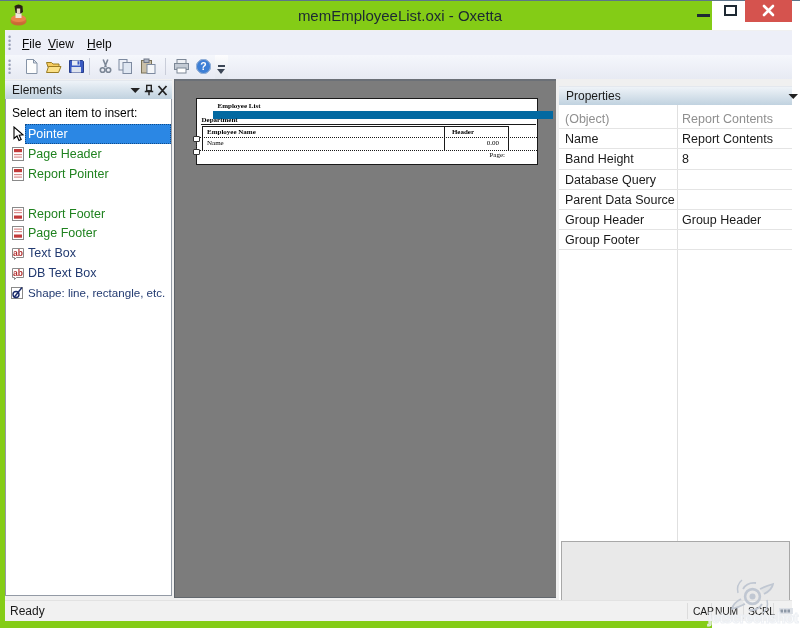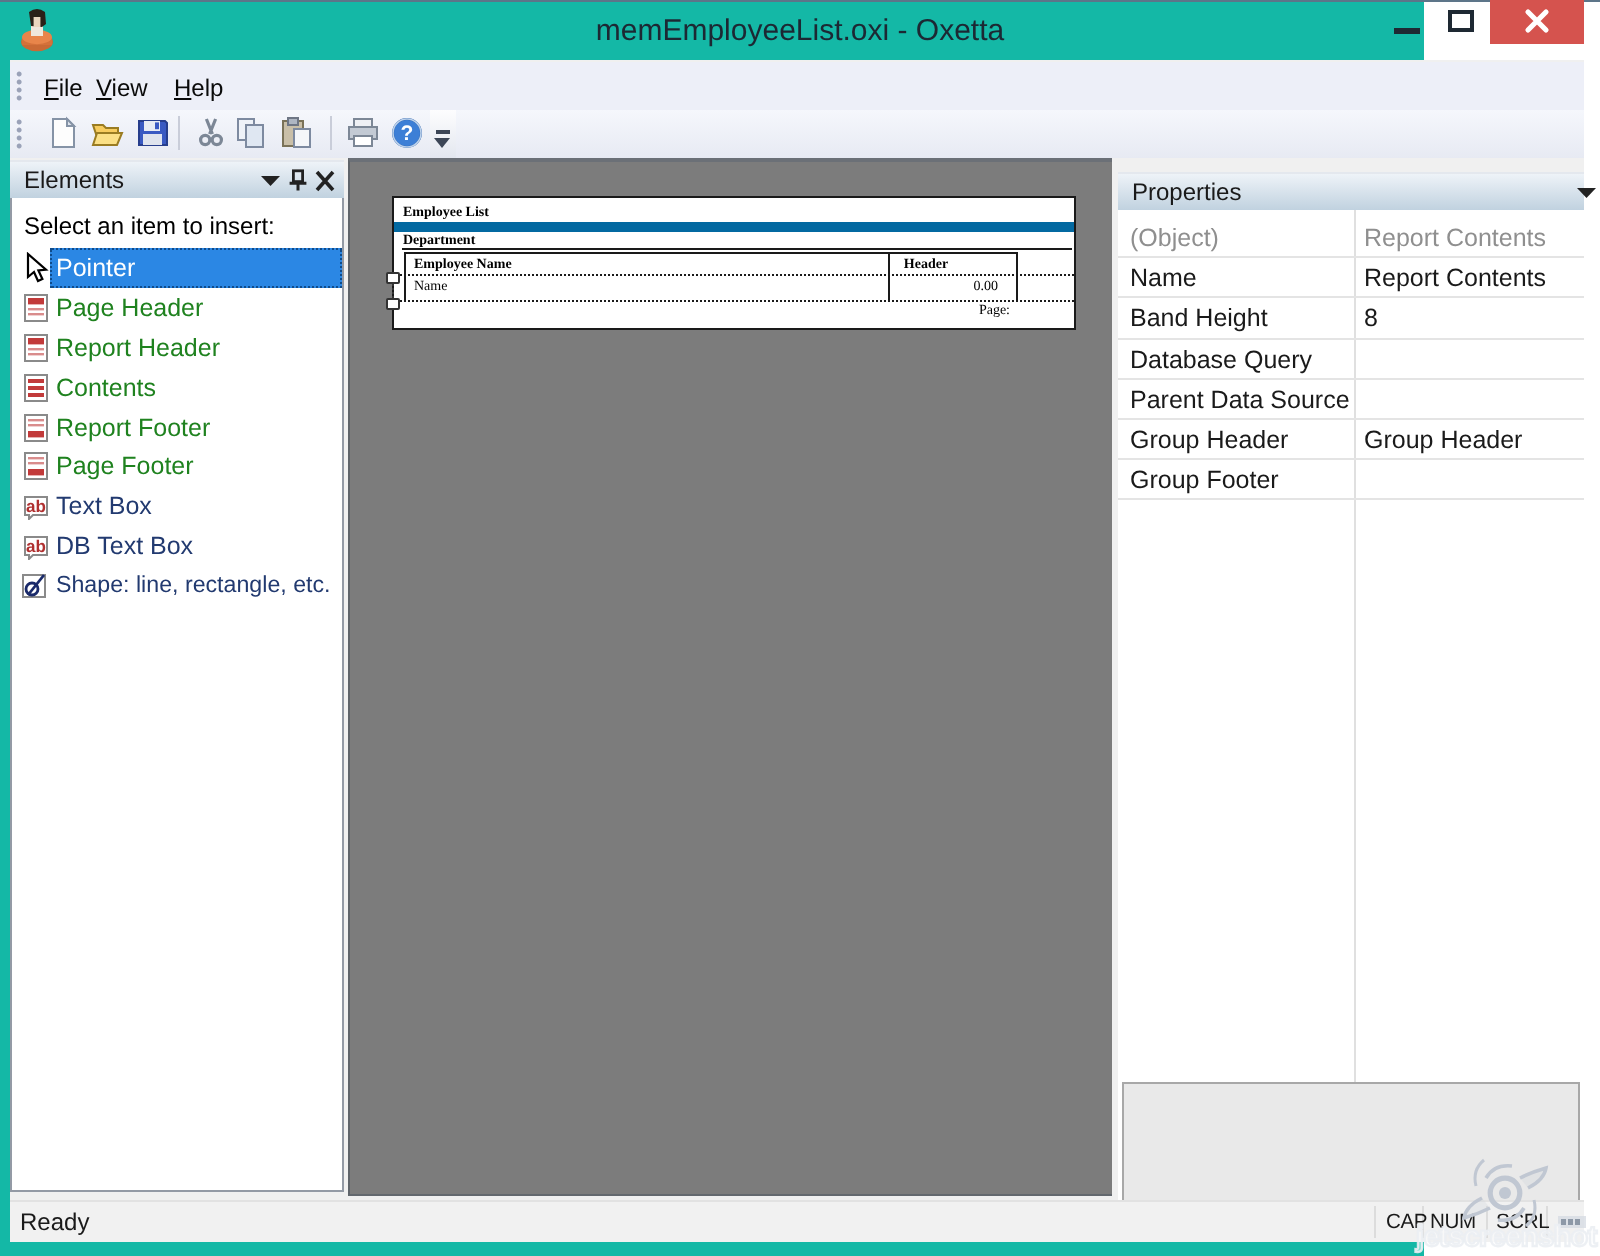--- a/index.html
+++ b/index.html
@@ -1,18 +1,18 @@
 <!DOCTYPE html>
 <html><head>
 <meta charset="utf-8">
 <style>
   html,body{margin:0;padding:0;}
   body{width:800px;height:628px;overflow:hidden;font-family:"Liberation Sans",sans-serif;}
   .abs{position:absolute;}
-  #win{position:relative;width:712px;height:628px;background:#14b8a6;}
+  #win{position:relative;width:712px;height:628px;background:#84cc16;}
   #titletext{left:0;top:7px;width:800px;text-align:center;font-size:15px;color:#1c2833;}
   #content{left:5px;top:30px;width:787px;height:591px;background:#f0f0f0;}
   
   #menubar{left:0;top:1px;width:787px;height:24px;background:#edeff8;}
   .mitem{position:absolute;top:6px;font-size:12px;color:#0a0a0a;text-align:right;}
   .mitem u{text-decoration:underline;}
   
   #toolbar{left:0;top:25px;width:787px;height:24px;background:linear-gradient(#f5f7fc,#e7eaf3);}
   .grip{position:absolute;width:3px;color:#9aa2b8;}
   .tico{position:absolute;top:3px;width:17px;height:17px;}
@@ -155,30 +155,21 @@
             </svg>
           <div class="txt">Page Header</div>
         </div>
         <div class="litem" style="top:65px;color:#1f821f;">
           <svg class="licon" viewBox="0 0 14 14">
               <rect x="1.5" y="0.5" width="11" height="13" fill="#fff" stroke="#8a8a8a"></rect>
               <rect x="3" y="2" width="8" height="3.2" fill="#c23a3a"></rect>
               <rect x="3" y="7" width="8" height="1.2" fill="#d98c8c"></rect>
               <rect x="3" y="9.5" width="8" height="1.2" fill="#d98c8c"></rect>
             </svg>
-          <div class="txt">Report Header</div>
-        </div>
-        <div class="litem" style="top:85px;color:#1f821f;">
-          <svg class="licon" viewBox="0 0 14 14">
-              <rect x="1.5" y="0.5" width="11" height="13" fill="#fff" stroke="#8a8a8a"></rect>
-              <rect x="3" y="2.5" width="8" height="2" fill="#c23a3a"></rect>
-              <rect x="3" y="6" width="8" height="2" fill="#c23a3a"></rect>
-              <rect x="3" y="9.5" width="8" height="2" fill="#c23a3a"></rect>
-            </svg>
-          <div class="txt">Contents</div>
+          <div class="txt">Report Pointer</div>
         </div>
         <div class="litem" style="top:124px;color:#1f821f;">
           <svg class="licon" viewBox="0 0 14 14">
               <rect x="1.5" y="0.5" width="11" height="13" fill="#fff" stroke="#8a8a8a"></rect>
               <rect x="3" y="2.5" width="8" height="1.2" fill="#d98c8c"></rect>
               <rect x="3" y="5" width="8" height="1.2" fill="#d98c8c"></rect>
               <rect x="3" y="8.5" width="8" height="3.2" fill="#c23a3a"></rect>
             </svg>
           <div class="txt">Page Footer</div>
         </div>
@@ -212,21 +203,21 @@
               <path d="M3 11.5 L11 1.5" stroke="#1a2a6a" stroke-width="1.4"></path>
             </svg>
           <div class="txt">Shape: line, rectangle, etc.</div>
         </div>
       </div>
     </div>
 
     <div class="abs" id="docarea">
       <div class="abs" id="page" style="left:21px;top:17px;width:340px;height:65px;background:#fff;border:1px solid #1a1a1a;font-family:'Liberation Serif',serif;">
 
-        <div class="abs" style="left:0;top:0;width:340px;height:12px;border-bottom:5px solid #0369a1;">
+        <div class="abs" style="left:16px;top:0;width:340px;height:12px;border-bottom:8px solid #0369a1;">
           <div class="abs" style="left:4.5px;top:3px;font-size:7px;line-height:8px;font-weight:bold;">Employee List</div>
         </div>
 
         <div class="abs" style="left:4.5px;top:17px;font-size:7px;line-height:8px;font-weight:bold;text-align:right;">Department</div>
         <div class="abs" style="left:4px;top:24.5px;width:335px;height:1px;background:#1a1a1a;"></div>
 
         <div class="abs" style="left:5px;top:26.5px;width:307px;height:12px;border:1px solid #1a1a1a;border-bottom:none;box-sizing:border-box;"></div>
         <div class="abs" style="left:247px;top:26.5px;width:1px;height:12px;background:#1a1a1a;"></div>
         <div class="abs" style="left:10px;top:28.5px;font-size:7px;line-height:8px;font-weight:bold;">Employee Name</div>
         <div class="abs" style="left:243px;top:28.5px;width:46px;text-align:center;font-size:7px;line-height:8px;font-weight:bold;">Header</div>

